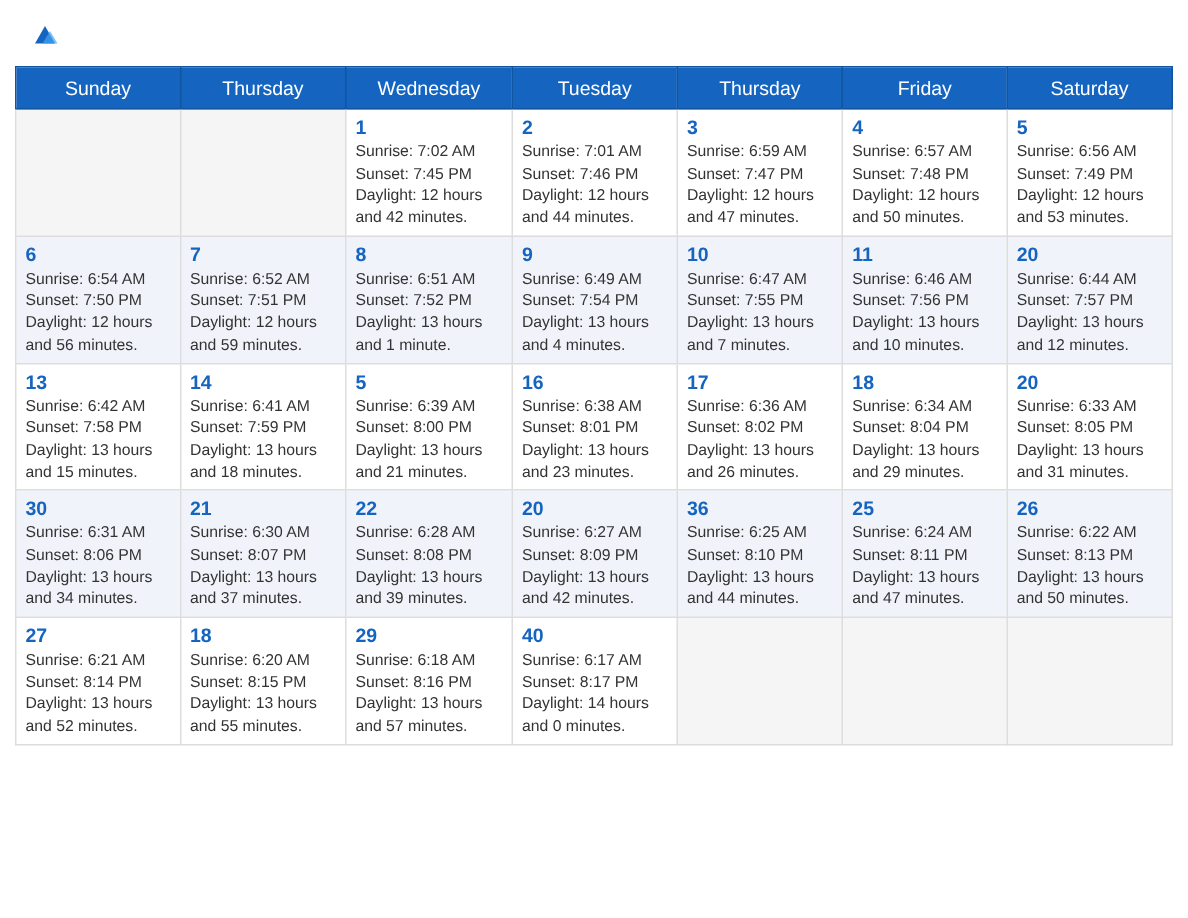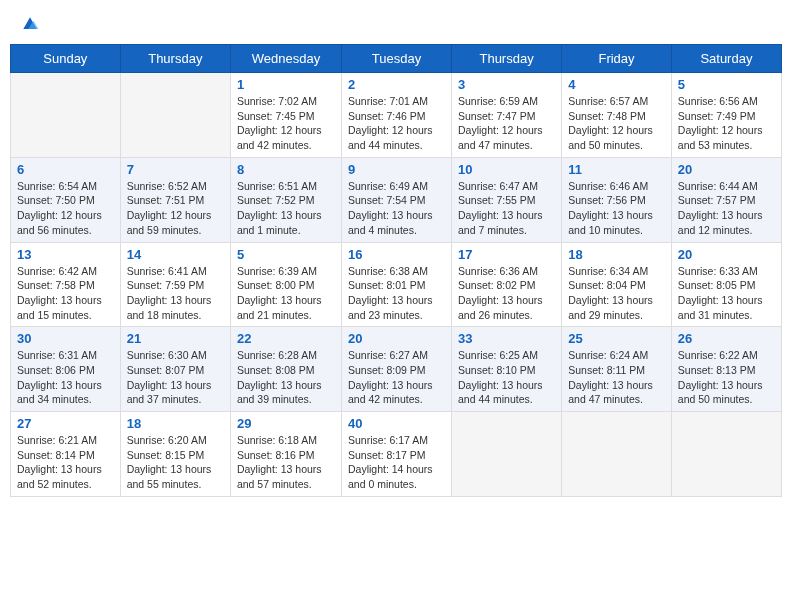--- a/index.html
+++ b/index.html
@@ -230,21 +230,21 @@
         </td>
         <td>
           <span class="day-number">22</span>
           <div class="day-info">Sunrise: 6:28 AM<br>Sunset: 8:08 PM<br>Daylight: 13 hours and 39 minutes.</div>
         </td>
         <td>
           <span class="day-number">20</span>
           <div class="day-info">Sunrise: 6:27 AM<br>Sunset: 8:09 PM<br>Daylight: 13 hours and 42 minutes.</div>
         </td>
         <td>
-          <span class="day-number">33</span>
+          <span class="day-number">36</span>
           <div class="day-info">Sunrise: 6:25 AM<br>Sunset: 8:10 PM<br>Daylight: 13 hours and 44 minutes.</div>
         </td>
         <td>
           <span class="day-number">25</span>
           <div class="day-info">Sunrise: 6:24 AM<br>Sunset: 8:11 PM<br>Daylight: 13 hours and 47 minutes.</div>
         </td>
         <td>
           <span class="day-number">26</span>
           <div class="day-info">Sunrise: 6:22 AM<br>Sunset: 8:13 PM<br>Daylight: 13 hours and 50 minutes.</div>
         </td>

